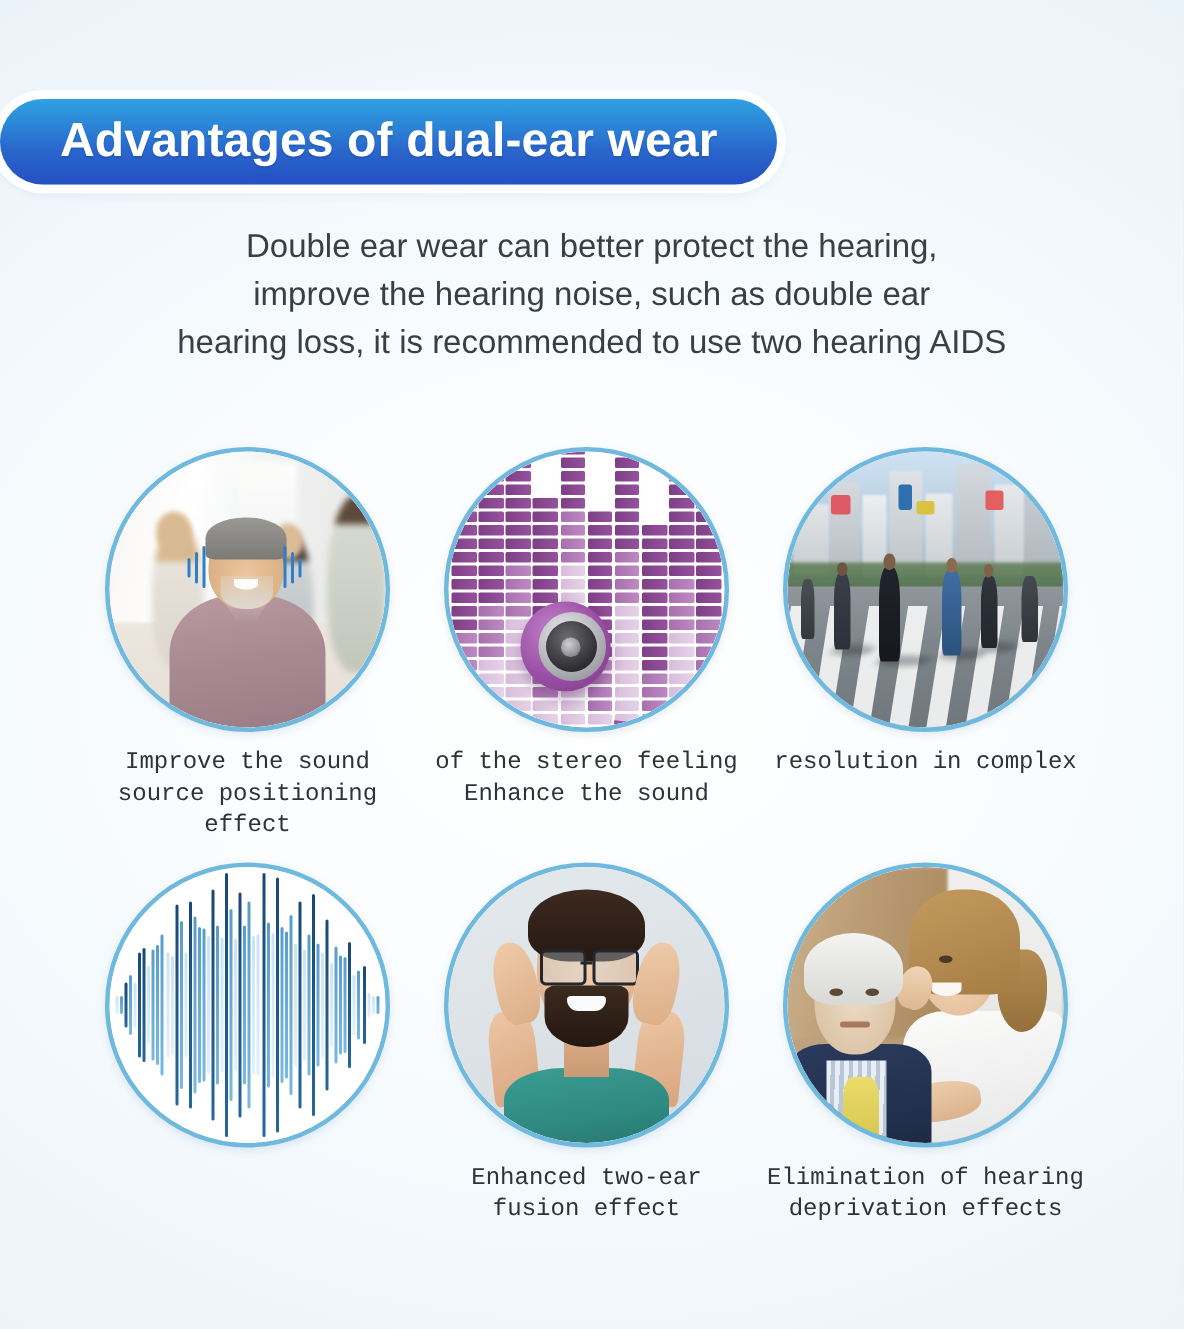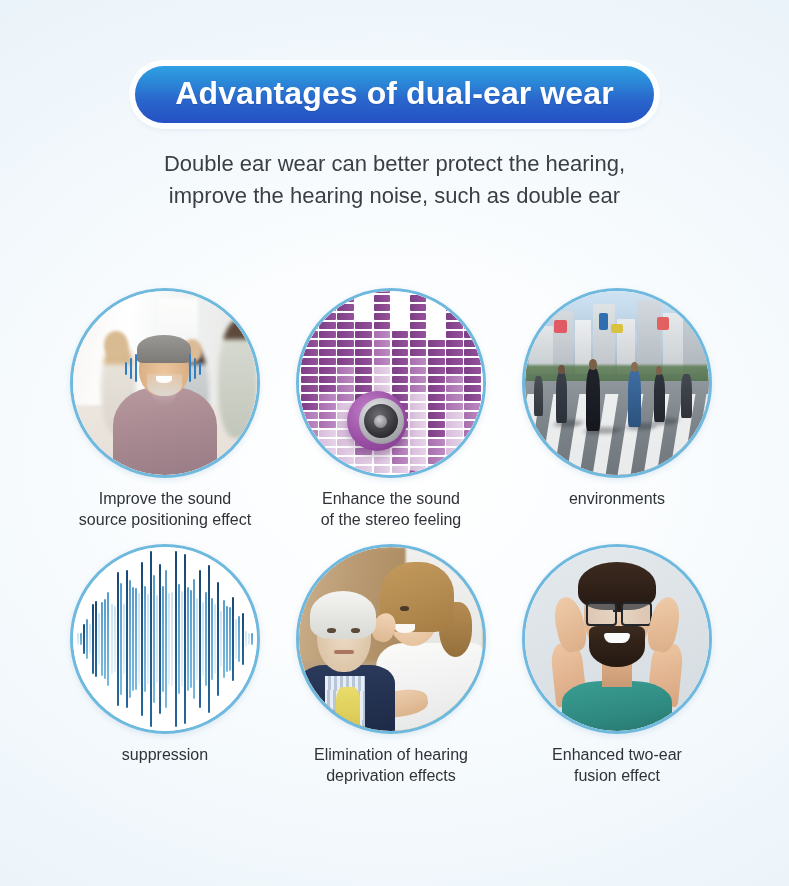--- a/index.html
+++ b/index.html
@@ -24,21 +24,20 @@
     overflow: hidden;
   }
 
   
   .banner-wrap {
     position: absolute;
     top: 66px;
     left: 0;
     width: 100%;
     display: flex;
-    justify-content: center;
   }
   .banner {
     display: inline-block;
     padding: 11px 40px 14px;
     border-radius: 999px;
     background: linear-gradient(180deg, #2e9fe2 0%, #2b87d8 28%, #2a६6cc 55%, #2451c4 100%);
     background: linear-gradient(180deg, #2fa0e3 0%, #2b86d7 30%, #2a66cc 60%, #2450c3 100%);
     box-shadow:
       0 0 0 6px rgba(255,255,255,0.92),
       0 3px 9px rgba(70,120,180,0.28);
@@ -65,23 +64,24 @@
     font-size: 22px;
     line-height: 32px;
     padding: 0 24px;
     box-sizing: border-box;
   }
   .subtitle span { display: block; white-space: nowrap; }
 
   
   .grid {
     position: absolute;
-    top: 288px;
+    top: 298px;
     left: 0;
     width: 782px;
+    font-family: Liberation Mono, monospace;
   }
   .row {
     display: flex;
     justify-content: center;
     align-items: flex-start;
   }
   .row-2 { margin-top: 14px; }
 
   .card {
     width: 226px;
@@ -379,20 +379,21 @@
 
   <div class="banner-wrap">
     <div class="banner">
       <span class="banner-title">Advantages of dual-ear wear</span>
     </div>
   </div>
 
   <div class="subtitle">
     <span>Double ear wear can better protect the hearing,</span>
     <span>improve the hearing noise, such as double ear</span>
+    <span>hearing loss, it is recommended to use two hearing AIDS</span>
   </div>
 
   <div class="grid">
 
     <div class="row row-1">
 
       <div class="card">
         <div class="circle">
           <div class="circle-inner">
             <div class="art-meeting">
@@ -643,22 +644,22 @@
               <div class="eq-speaker">
                 <div class="spk-body"></div>
                 <div class="spk-ring"></div>
                 <div class="spk-cone"></div>
                 <div class="spk-dome"></div>
               </div>
             </div>
           </div>
         </div>
         <div class="caption">
+          <span>of the stereo feeling</span>
           <span>Enhance the sound</span>
-          <span>of the stereo feeling</span>
         </div>
       </div>
 
       <div class="card">
         <div class="circle">
           <div class="circle-inner">
             <div class="art-city">
               <div class="city-sky"></div>
               <div class="city-bld b1"></div>
                 <div class="city-bld b2"></div>
@@ -695,21 +696,21 @@
                 <div class="ped-head p-b-h"></div>
               <div class="ped p-c"></div>
                 <div class="ped-head p-c-h"></div>
               <div class="ped p-d"></div>
                 <div class="ped-head p-d-h"></div>
               <div class="ped p-f"></div>
             </div>
           </div>
         </div>
         <div class="caption">
-          <span>environments</span>
+          <span>resolution in complex</span>
         </div>
       </div>
 
     </div>
 
     <div class="row row-2">
 
       <div class="card">
         <div class="circle">
           <div class="circle-inner">
@@ -771,21 +772,46 @@
                   <i style="width: 2px; height: 24.6776%; background: linear-gradient(rgb(47, 132, 189), rgb(89, 168, 214)); opacity: 0.8;"></i>
                   <i style="width: 2px; height: 28.1401%; background: linear-gradient(rgb(13, 63, 110), rgb(27, 95, 150)); opacity: 0.95;"></i>
                   <i style="width: 2px; height: 9.01142%; background: linear-gradient(rgb(158, 205, 232), rgb(203, 228, 243)); opacity: 0.55;"></i>
                   <i style="width: 2px; height: 6%; background: linear-gradient(rgb(158, 205, 232), rgb(203, 228, 243)); opacity: 0.55;"></i>
                   <i style="width: 2px; height: 6%; background: linear-gradient(rgb(47, 132, 189), rgb(89, 168, 214)); opacity: 0.8;"></i>
                 </div>
               </div>
           </div>
         </div>
         <div class="caption">
-          <span>suppression</span>
+        </div>
+      </div>
+
+      <div class="card">
+        <div class="circle">
+          <div class="circle-inner">
+            <div class="art-cup">
+              <div class="cup-arm-l"></div>
+              <div class="cup-arm-r"></div>
+              <div class="cup-shirt"></div>
+              <div class="cup-neck"></div>
+              <div class="cup-face"></div>
+              <div class="cup-hair"></div>
+              <div class="cup-beard"></div>
+              <div class="cup-mouth"></div>
+              <div class="cup-glass-l"></div>
+              <div class="cup-glass-r"></div>
+              <div class="cup-bridge"></div>
+              <div class="cup-hand-l"></div>
+              <div class="cup-hand-r"></div>
+            </div>
+          </div>
+        </div>
+        <div class="caption">
+          <span>Enhanced two-ear</span>
+          <span>fusion effect</span>
         </div>
       </div>
 
       <div class="card">
         <div class="circle">
           <div class="circle-inner">
             <div class="art-care">
               <div class="care-bg-wood"></div>
               <div class="care-bg-white"></div>
               <div class="care-bg-green"></div>
@@ -807,41 +833,15 @@
               <div class="eld-mouth"></div>
             </div>
           </div>
         </div>
         <div class="caption">
           <span>Elimination of hearing</span>
           <span>deprivation effects</span>
         </div>
       </div>
 
-      <div class="card">
-        <div class="circle">
-          <div class="circle-inner">
-            <div class="art-cup">
-              <div class="cup-arm-l"></div>
-              <div class="cup-arm-r"></div>
-              <div class="cup-shirt"></div>
-              <div class="cup-neck"></div>
-              <div class="cup-face"></div>
-              <div class="cup-hair"></div>
-              <div class="cup-beard"></div>
-              <div class="cup-mouth"></div>
-              <div class="cup-glass-l"></div>
-              <div class="cup-glass-r"></div>
-              <div class="cup-bridge"></div>
-              <div class="cup-hand-l"></div>
-              <div class="cup-hand-r"></div>
-            </div>
-          </div>
-        </div>
-        <div class="caption">
-          <span>Enhanced two-ear</span>
-          <span>fusion effect</span>
-        </div>
-      </div>
-
     </div>
   </div>
 </div>
 
 </body></html>

